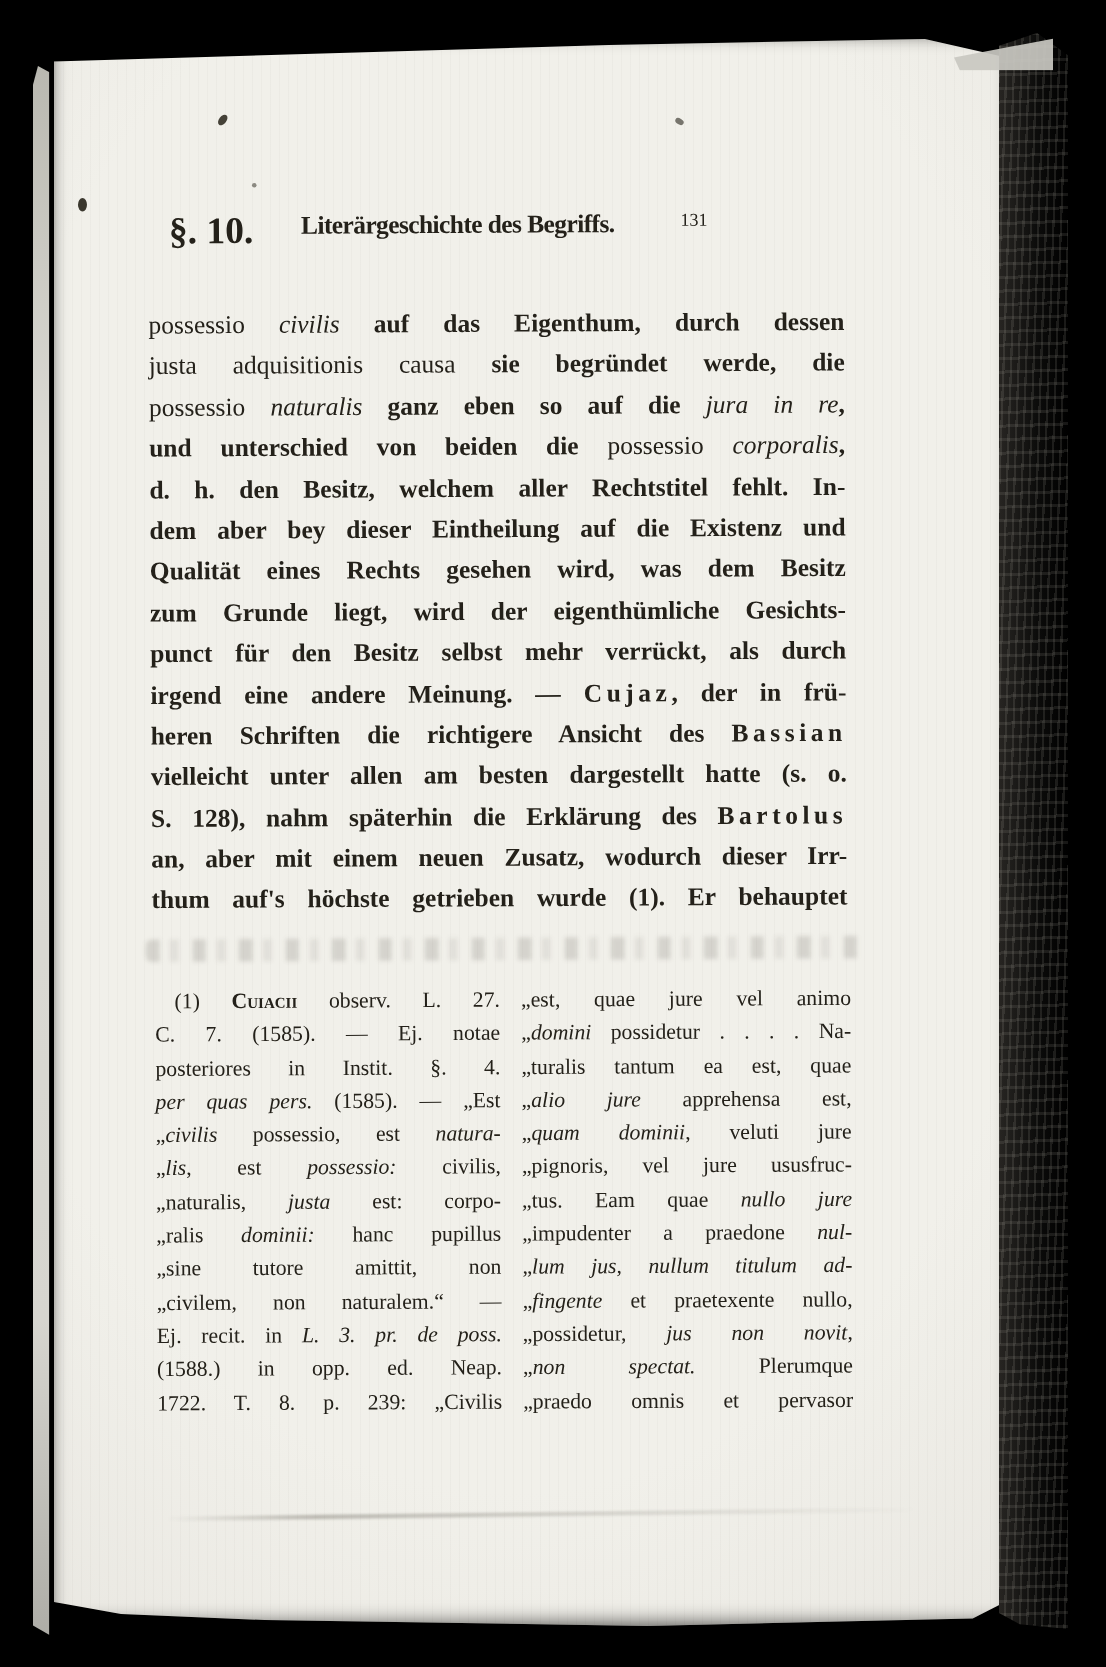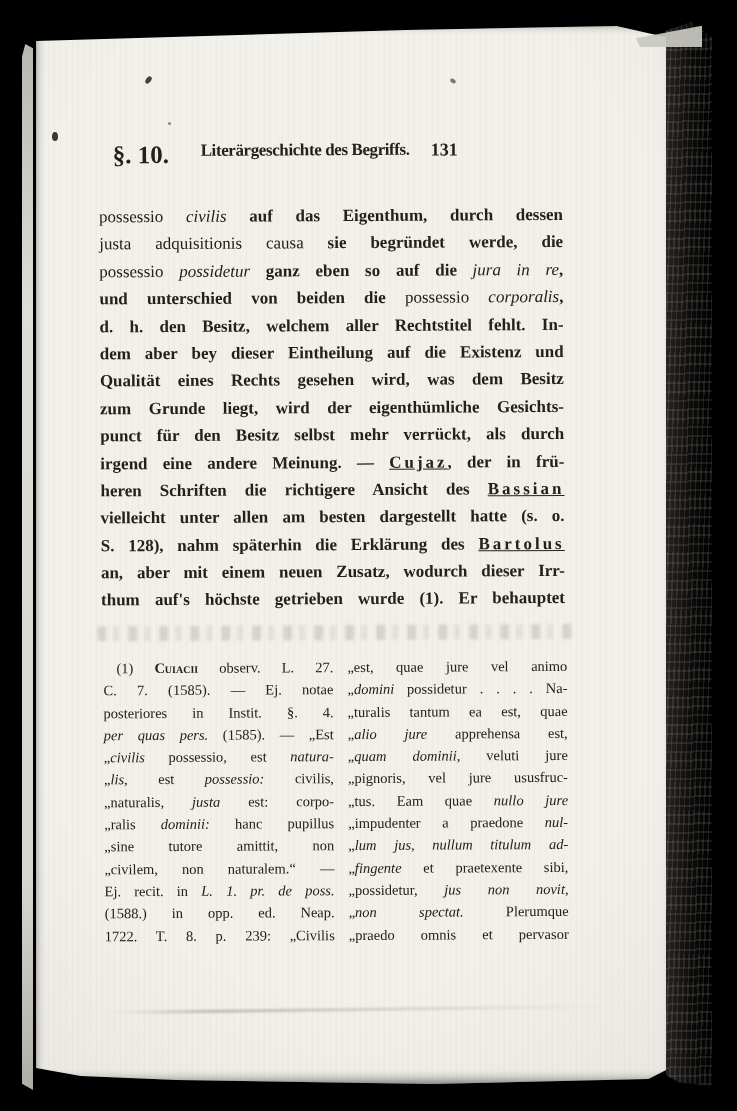--- a/index.html
+++ b/index.html
@@ -29,29 +29,29 @@
                 inset 0 9px 10px -9px rgba(0,0,0,0.30);
     color:var(--ink);
   }
   #content { position:absolute; left:0; top:0; width:100%; height:100%;
              transform:rotate(-0.3deg); transform-origin:50% 0; }
 
   
   .seg-f  { font-weight:700; }                              
   .seg-r  { font-weight:400; }                              
   .seg-i  { font-weight:400; font-style:italic; }           
-  .seg-g  { letter-spacing:3px;text-decoration:underline; }                           
+  .seg-g  { letter-spacing:3px; }                           
   .seg-sc { font-variant:small-caps;font-weight:bold; }                      
 
   .jline { text-align:justify; text-align-last:justify; white-space:normal; }
 
   #header { position:absolute; top:114px; left:0; width:100%; height:26px; }
   .h-sec   { position:absolute; left:76px;  top:0; font-size:25px; }
   .h-title { position:absolute; left:164px; top:0; font-size:17px; letter-spacing:-0.4px; }
-  .h-page  { position:absolute; left:394px; top:0; font-size:18px; font-weight:700; }
+  .h-page  { position:absolute; left:417px; top:0; font-size:12px; font-weight:400; }
 
   #body-text { position:absolute; left:62px; top:176px; width:464px; font-size:17px; }
   .body-line { height:27.4px; line-height:27.4px; overflow:visible; }
 
   #fn-left  { position:absolute; left:64px;  top:630px; width:230px; font-size:14.5px; }
   #fn-right { position:absolute; left:308px; top:630px; width:220px; font-size:14.5px; }
   .fn-line  { height:22.3px; line-height:22.3px; }
   #fn-left .fn-line:first-child { text-indent:13px; }
 
   
@@ -97,21 +97,21 @@
   <div id="paper">
     <div id="content">
       <div id="header">
         <span class="h-sec seg-f">§. 10.</span>
         <span class="h-title seg-f">Literärgeschichte des Begriffs.</span>
         <span class="h-page">131</span>
       </div>
       <div id="body-text">
           <div class="body-line jline"><span class="seg-r">possessio </span><span class="seg-i">civilis</span><span class="seg-f"> auf das Eigenthum, durch dessen</span></div>
           <div class="body-line jline"><span class="seg-r">justa adquisitionis causa</span><span class="seg-f"> sie begründet werde, die</span></div>
-          <div class="body-line jline"><span class="seg-r">possessio </span><span class="seg-i">possidetur</span><span class="seg-f"> ganz eben so auf die </span><span class="seg-i">jura in re</span><span class="seg-f">,</span></div>
+          <div class="body-line jline"><span class="seg-r">possessio </span><span class="seg-i">naturalis</span><span class="seg-f"> ganz eben so auf die </span><span class="seg-i">jura in re</span><span class="seg-f">,</span></div>
           <div class="body-line jline"><span class="seg-f">und unterschied von beiden die </span><span class="seg-r">possessio </span><span class="seg-i">corporalis</span><span class="seg-f">,</span></div>
           <div class="body-line jline"><span class="seg-f">d. h. den Besitz, welchem aller Rechtstitel fehlt. In-</span></div>
           <div class="body-line jline"><span class="seg-f">dem aber bey dieser Eintheilung auf die Existenz und</span></div>
           <div class="body-line jline"><span class="seg-f">Qualität eines Rechts gesehen wird, was dem Besitz</span></div>
           <div class="body-line jline"><span class="seg-f">zum Grunde liegt, wird der eigenthümliche Gesichts-</span></div>
           <div class="body-line jline"><span class="seg-f">punct für den Besitz selbst mehr verrückt, als durch</span></div>
           <div class="body-line jline"><span class="seg-f">irgend eine andere Meinung. — </span><span class="seg-f seg-g">Cujaz</span><span class="seg-f">, der in frü-</span></div>
           <div class="body-line jline"><span class="seg-f">heren Schriften die richtigere Ansicht des </span><span class="seg-f seg-g">Bassian</span></div>
           <div class="body-line jline"><span class="seg-f">vielleicht unter allen am besten dargestellt hatte (s. o.</span></div>
           <div class="body-line jline"><span class="seg-f">S. 128), nahm späterhin die Erklärung des </span><span class="seg-f seg-g">Bartolus</span></div>
@@ -123,35 +123,35 @@
           <div class="fn-line jline"><span class="seg-r">(1) </span><span class="seg-r seg-sc">Cuiacii</span><span class="seg-r"> observ. L. 27.</span></div>
           <div class="fn-line jline"><span class="seg-r">C. 7. (1585). — Ej. notae</span></div>
           <div class="fn-line jline"><span class="seg-r">posteriores in Instit. §. 4.</span></div>
           <div class="fn-line jline"><span class="seg-i">per quas pers.</span><span class="seg-r"> (1585). — „Est</span></div>
           <div class="fn-line jline"><span class="seg-r">„</span><span class="seg-i">civilis</span><span class="seg-r"> possessio, est </span><span class="seg-i">natura-</span></div>
           <div class="fn-line jline"><span class="seg-r">„</span><span class="seg-i">lis</span><span class="seg-r">, est </span><span class="seg-i">possessio:</span><span class="seg-r"> civilis,</span></div>
           <div class="fn-line jline"><span class="seg-r">„naturalis, </span><span class="seg-i">justa</span><span class="seg-r"> est: corpo-</span></div>
           <div class="fn-line jline"><span class="seg-r">„ralis </span><span class="seg-i">dominii:</span><span class="seg-r"> hanc pupillus</span></div>
           <div class="fn-line jline"><span class="seg-r">„sine tutore amittit, non</span></div>
           <div class="fn-line jline"><span class="seg-r">„civilem, non naturalem.“ —</span></div>
-          <div class="fn-line jline"><span class="seg-r">Ej. recit. in </span><span class="seg-i">L. 1. pr. de poss.</span></div>
+          <div class="fn-line jline"><span class="seg-r">Ej. recit. in </span><span class="seg-i">L. 3. pr. de poss.</span></div>
           <div class="fn-line jline"><span class="seg-r">(1588.) in opp. ed. Neap.</span></div>
           <div class="fn-line jline"><span class="seg-r">1722. T. 8. p. 239: „Civilis</span></div>
         </div>
       <div id="fn-right">
           <div class="fn-line jline"><span class="seg-r">„est, quae jure vel animo</span></div>
           <div class="fn-line jline"><span class="seg-r">„</span><span class="seg-i">domini</span><span class="seg-r"> possidetur . . . . Na-</span></div>
           <div class="fn-line jline"><span class="seg-r">„turalis tantum ea est, quae</span></div>
           <div class="fn-line jline"><span class="seg-r">„</span><span class="seg-i">alio jure</span><span class="seg-r"> apprehensa est,</span></div>
           <div class="fn-line jline"><span class="seg-r">„</span><span class="seg-i">quam dominii</span><span class="seg-r">, veluti jure</span></div>
           <div class="fn-line jline"><span class="seg-r">„pignoris, vel jure ususfruc-</span></div>
           <div class="fn-line jline"><span class="seg-r">„tus. Eam quae </span><span class="seg-i">nullo jure</span></div>
           <div class="fn-line jline"><span class="seg-r">„impudenter a praedone </span><span class="seg-i">nul-</span></div>
           <div class="fn-line jline"><span class="seg-r">„</span><span class="seg-i">lum jus, nullum titulum ad-</span></div>
-          <div class="fn-line jline"><span class="seg-r">„</span><span class="seg-i">fingente</span><span class="seg-r"> et praetexente sibi,</span></div>
+          <div class="fn-line jline"><span class="seg-r">„</span><span class="seg-i">fingente</span><span class="seg-r"> et praetexente nullo,</span></div>
           <div class="fn-line jline"><span class="seg-r">„possidetur, </span><span class="seg-i">jus non novit</span><span class="seg-r">,</span></div>
           <div class="fn-line jline"><span class="seg-r">„</span><span class="seg-i">non spectat.</span><span class="seg-r"> Plerumque</span></div>
           <div class="fn-line jline"><span class="seg-r">„praedo omnis et pervasor</span></div>
         </div>
       <div id="smudge1"></div>
     </div>
     <div class="speck" id="speck1"></div>
     <div class="speck" id="speck2"></div>
     <div class="speck" id="speck3"></div>
     <div class="speck" id="speck4"></div>

